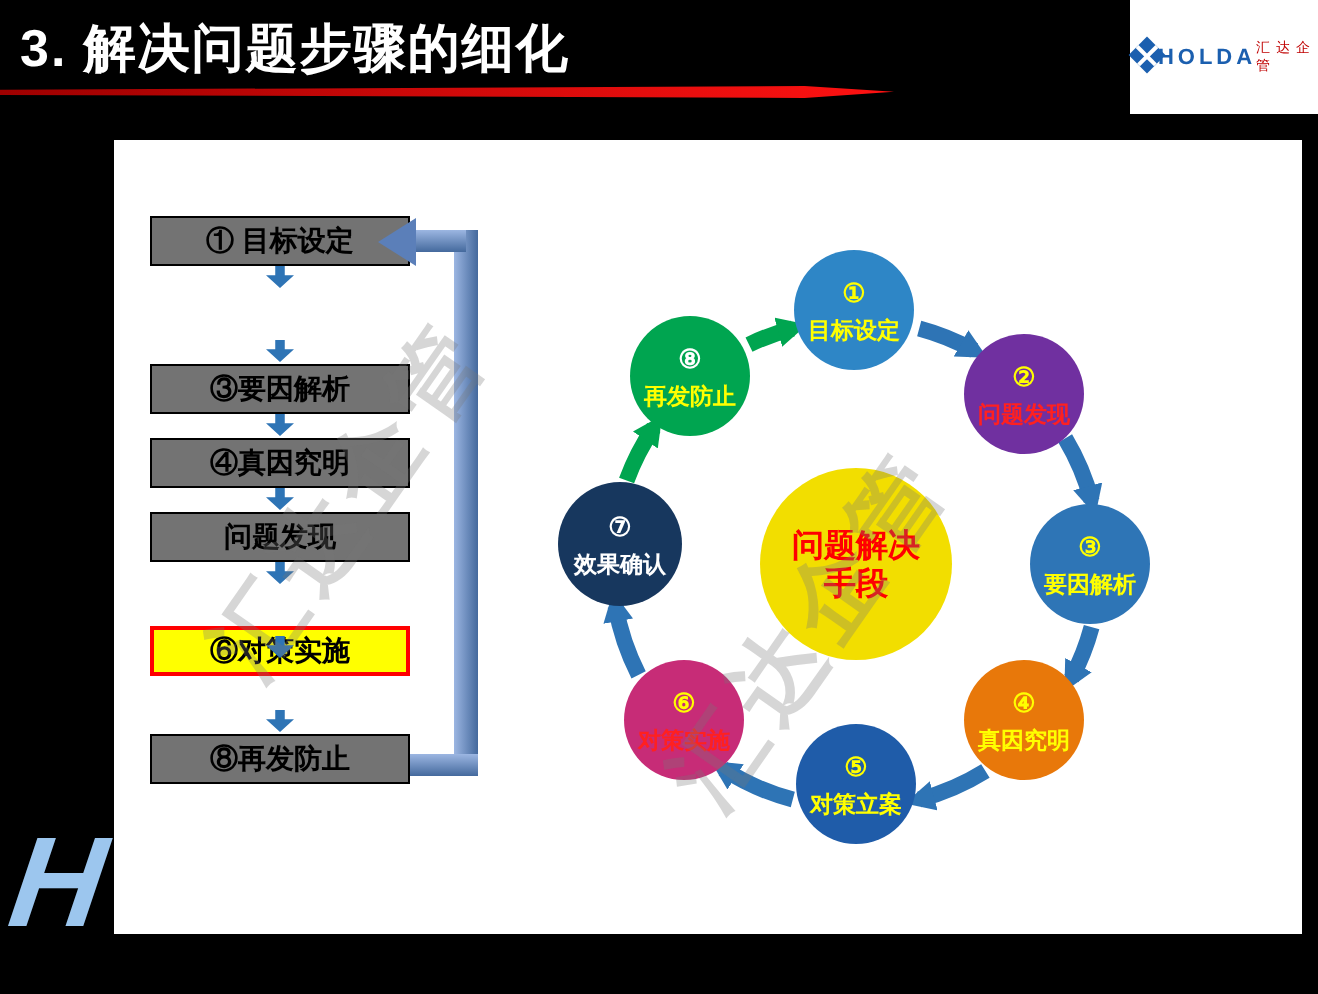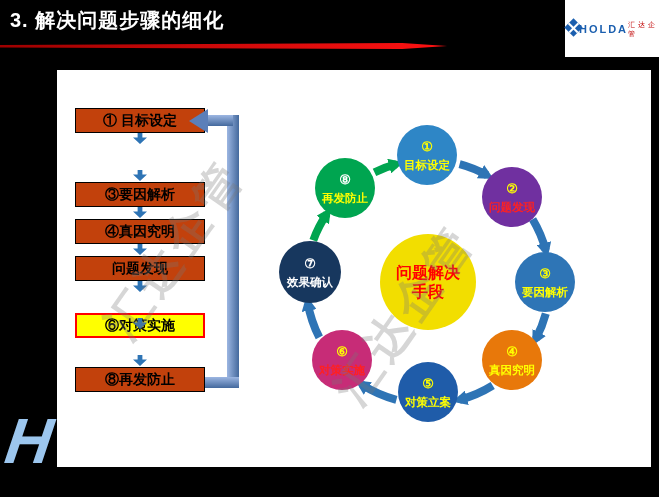--- a/index.html
+++ b/index.html
@@ -4,21 +4,21 @@
 <style>
   html,body { margin:0; padding:0; }
   body {
     width:659px; height:497px; position:relative; overflow:hidden;
     background:#000; font-family:"Liberation Sans", sans-serif;
   }
 
   
   .slide-title {
     position:absolute; left:10px; top:7px; color:#fff;
-    font-size:20px; font-weight:bold; letter-spacing:1px; z-index:3;
+    font-size:26px; font-weight:bold; letter-spacing:1px; z-index:3;
   }
   .red-swoosh {
     position:absolute; left:0; top:43px; width:447px; height:6px; z-index:3;
     background:linear-gradient(to right,#9E0000,#FF1212);
     clip-path:polygon(0 32%, 90% 0, 100% 48%, 90% 100%, 0 74%);
   }
   .logo-box {
     position:absolute; right:0; top:0; width:94px; height:57px; background:#fff;
     display:flex; flex-direction:row; align-items:center; justify-content:center; z-index:3;
   }
@@ -31,21 +31,21 @@
   .diamond::after  { content:""; position:absolute; top:5.5px; left:0; height:2px; width:13px; background:#fff; }
   .logo-name { color:#1B5FAF; font-weight:bold; font-size:11px; letter-spacing:2px; line-height:12px; }
   .logo-sub  { color:#C00000; font-size:7px; letter-spacing:3px; line-height:9px; }
 
   
   .panel { position:absolute; left:57px; top:70px; width:594px; height:397px; background:#fff; z-index:1; }
 
   
   .step-box {
     position:absolute; left:18px; width:130px; height:25px; box-sizing:border-box;
-    background:#c2410c; border:1.5px solid #000;
+    background:#737373; border:1.5px solid #000;
     display:flex; align-items:center; justify-content:center;
     font-size:14px; font-weight:bold; color:#000; white-space:nowrap;
   }
   .step-box.hl { background:#FFFF00; border:2.5px solid #FF0000;margin-top:20px; }
   .down-arrow {
     position:absolute; left:76px; width:14px; height:11px; background:#2E74B5;
     clip-path:polygon(33% 0, 67% 0, 67% 42%, 100% 42%, 50% 100%, 0 42%, 33% 42%);
   }
 
   

